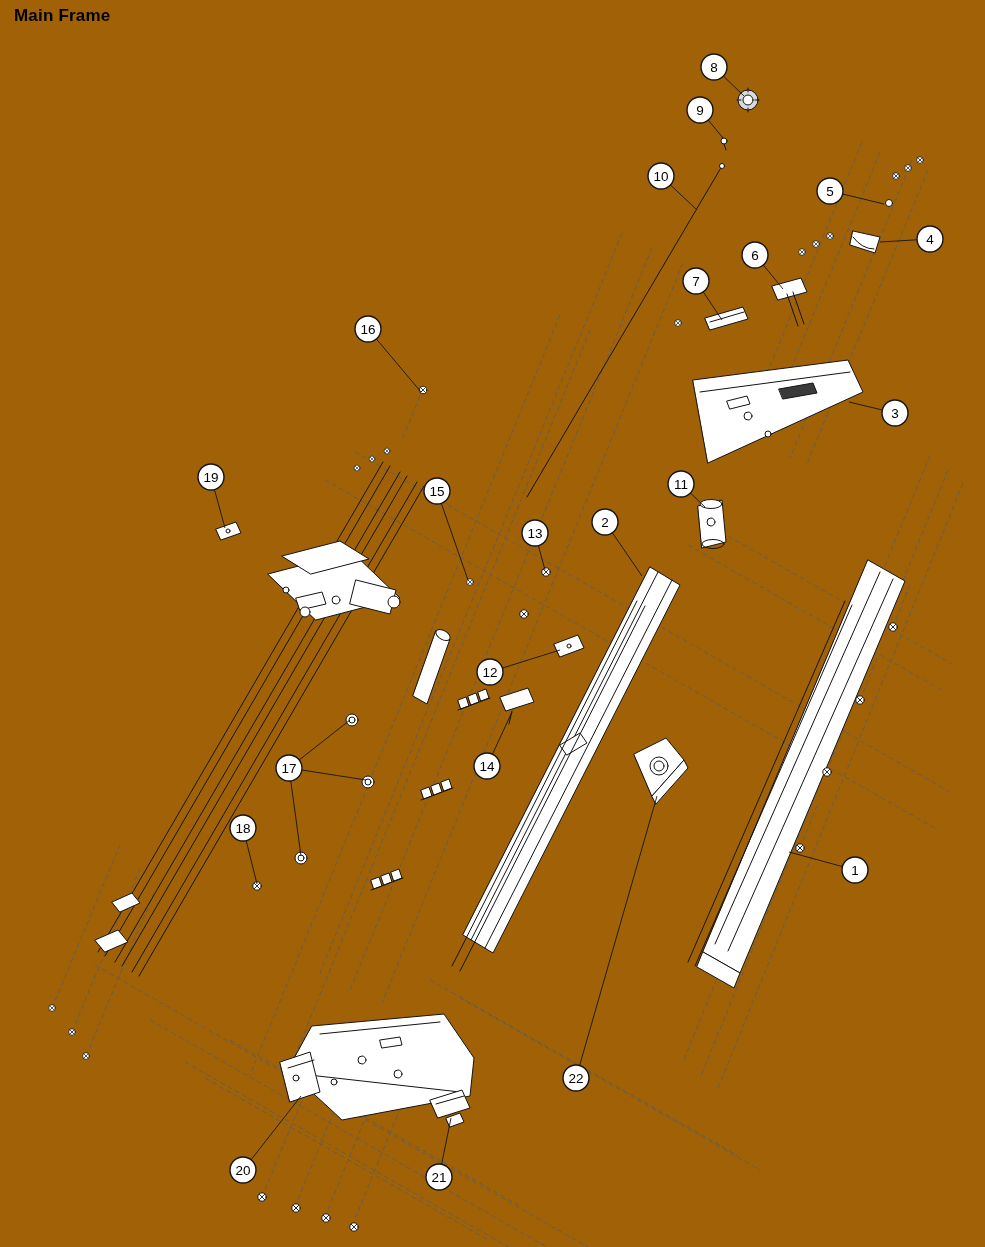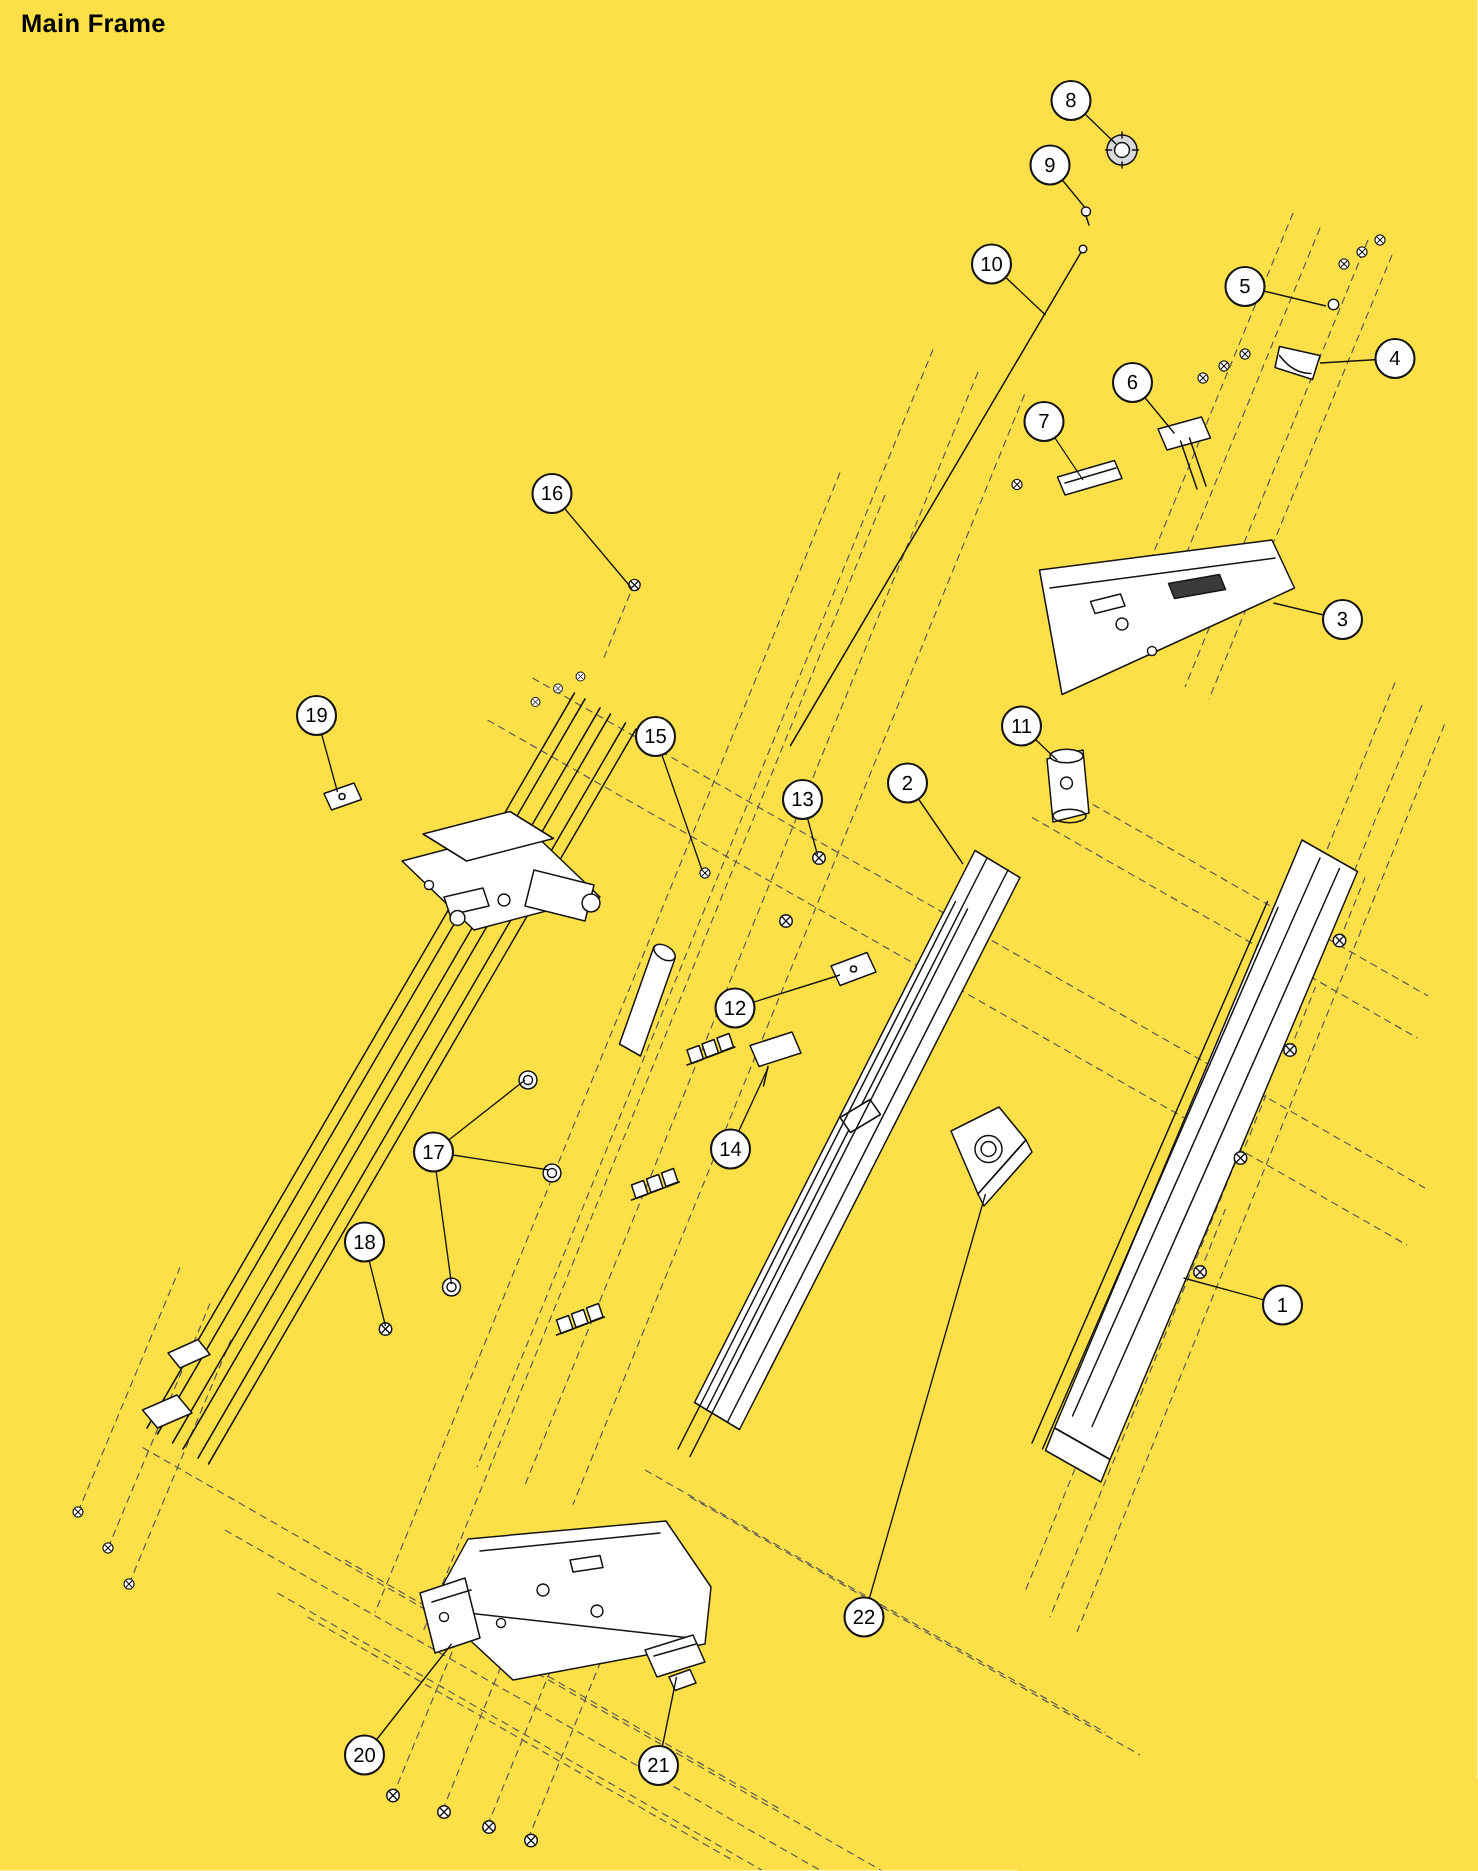--- a/index.html
+++ b/index.html
@@ -1,17 +1,17 @@
 <!DOCTYPE html>
 <html><head>
 <meta charset="utf-8">
 <style>
   html,body { margin:0; padding:0; background:#fff; }
   body { font-family:"Liberation Sans", sans-serif; }
-  .canvas { position:relative; width:985px; height:1247px; background:#fde047; overflow:hidden; }
+  .canvas { position:relative; width:985px; height:1247px; background:#a16207; overflow:hidden; }
   .title { position:absolute; top:6px; left:14px; font-size:17px; font-weight:bold; color:#000; letter-spacing:0.2px; }
   svg { position:absolute; top:0; left:0; }
   .dash line { stroke:#5a5a5a; stroke-width:0.8; stroke-dasharray:5 3.2; fill:none; }
   .art, .art * { stroke:#141414; stroke-width:1; fill:none; stroke-linejoin:round; stroke-linecap:round; }
   .art .w { fill:#ffffff; }
   .art .dk { fill:#3a3a3a; }
   .art .gy { fill:#d9d9d9; }
   .leaders line { stroke:#141414; stroke-width:0.9; }
   .balloon circle { fill:#fff; stroke:#141414; stroke-width:1.4; }
   .balloon text { font-family:"Liberation Sans", sans-serif; font-size:13.5px; fill:#000; }

